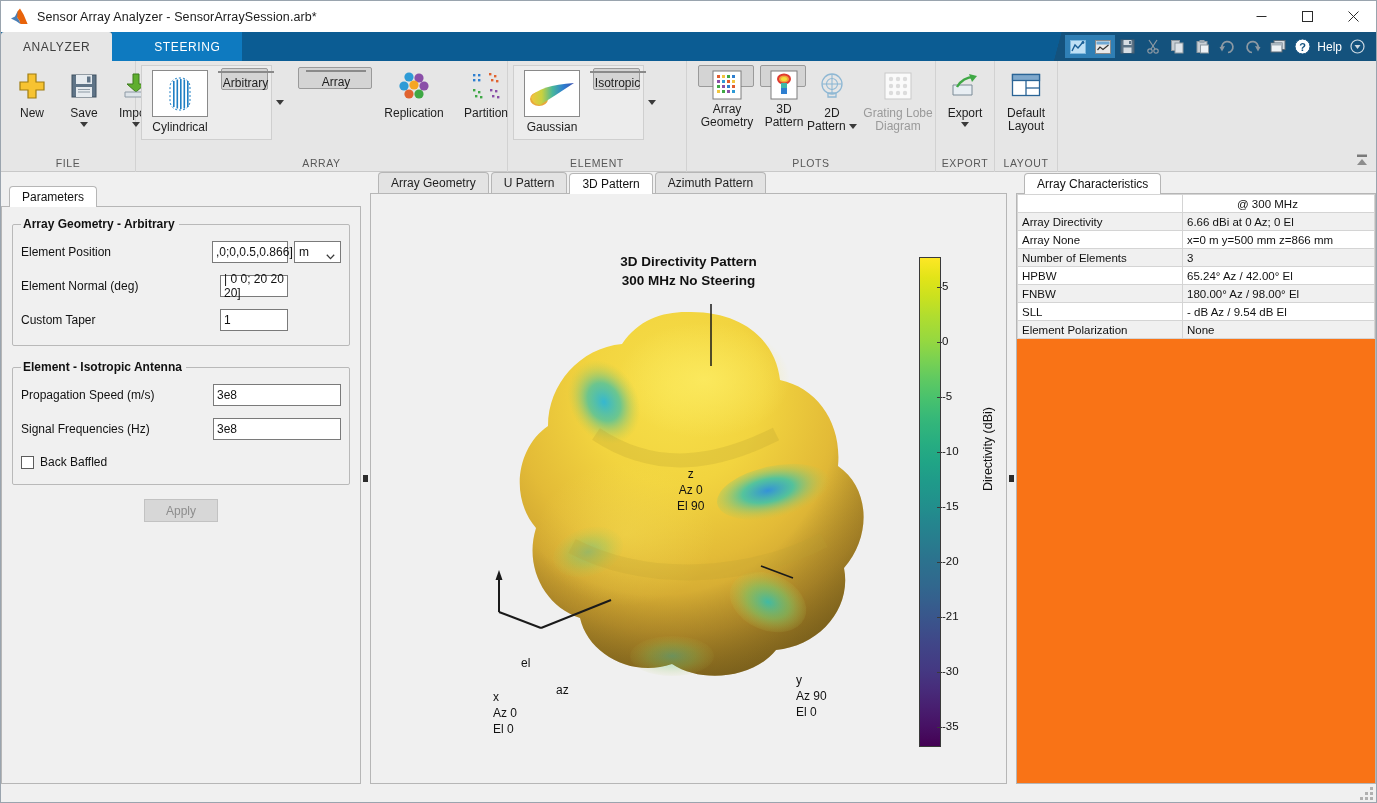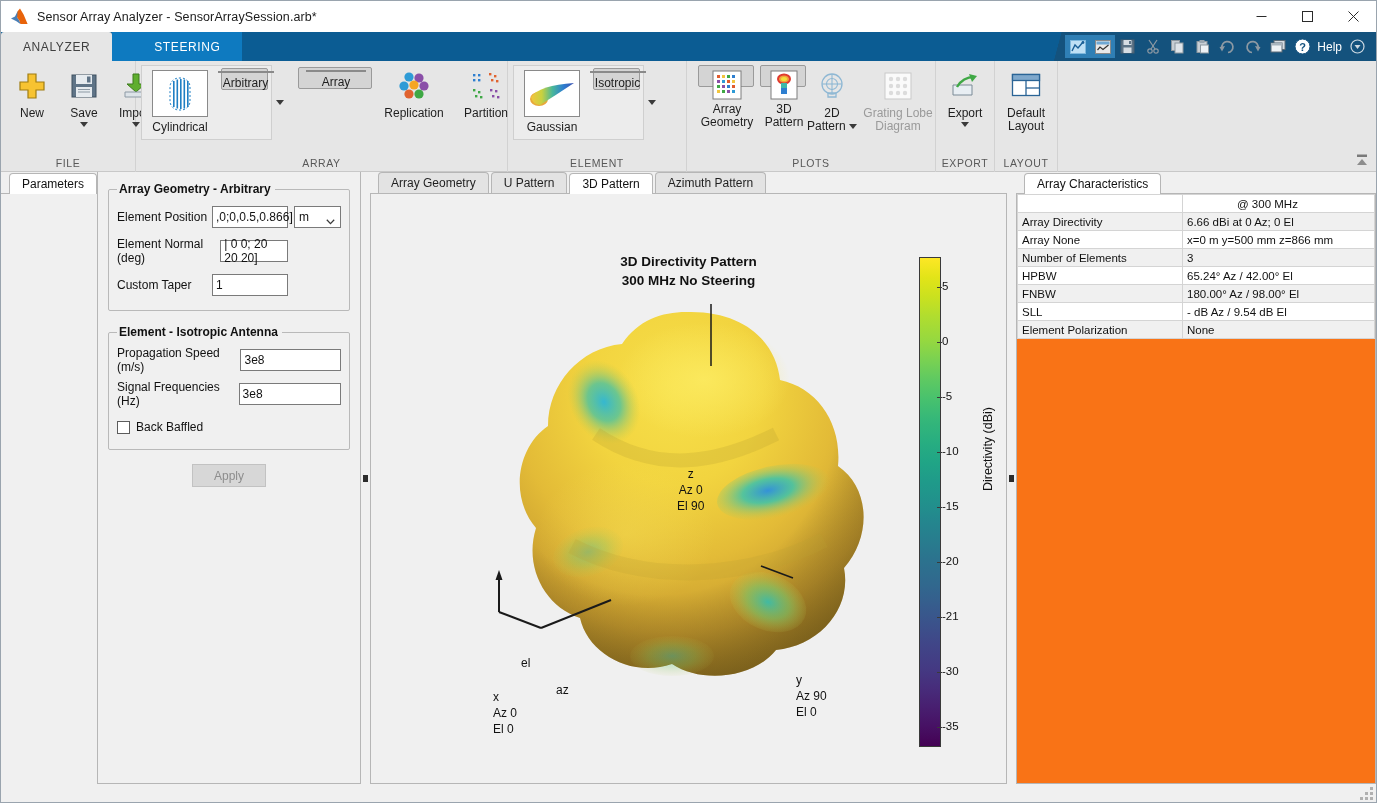--- a/index.html
+++ b/index.html
@@ -145,21 +145,21 @@
 
   .ribbon-collapse {
     position: absolute; right: 4px; bottom: 2px;
     width: 20px; height: 18px; display: flex;
     align-items: center; justify-content: center;
   }
 
   
   .content { flex: 1 1 auto; display: flex; background: #f0f0f0; min-height:0; }
 
-  .panel-left { width: 360px; flex: 0 0 360px; display: flex; flex-direction: row; background:#f0f0f0; }
+  .panel-left { width: 360px; flex: 0 0 360px; display: flex; flex-direction: column; background:#f0f0f0;margin-top:13px; }
   .splitter {
     width: 9px; flex: 0 0 9px; background: #f0f0f0;
     display: flex; align-items: center; justify-content: center;
     position: relative;
   }
   .splitter .dot { width: 5px; height: 7px; background: #2b2b2b; }
   .splitter.right-sp { width: 9px; flex: 0 0 9px; }
   .panel-center { flex: 1 1 auto; display: flex; flex-direction: column; min-width:0; }
   .panel-right { width: 360px; flex: 0 0 360px; display: flex; flex-direction: column; }
 
@@ -206,22 +206,22 @@
     display: flex; align-items: center;
     height: 30px; margin-bottom: 4px;
   }
   .row .lbl { font-size: 12px; color: #111; flex: 1 1 auto; }
   .inp {
     height: 22px; background: #fff; border: 1px solid #7a7a7a;
     font-size: 12px; color: #111; padding: 0 3px;
     display: flex; align-items: center; font-family: "Liberation Sans", sans-serif;
   }
   .inp.w-pos { width: 76px; }
-  .inp.w-norm { width: 76px; }
-  .inp.w-wide { width: 108px; }
+  .inp.w-norm { width: 68px; }
+  .inp.w-wide { width: 128px; }
   .sel {
     height: 22px; width: 47px; background: #fff; border: 1px solid #7a7a7a;
     font-size: 12px; color: #111; display: flex; align-items: center;
     padding-left: 4px; margin-left: 6px; position: relative;
   }
   .sel .sc { position: absolute; right: 5px; top: 7px; }
   .cbrow { display: flex; align-items: center; height: 24px; margin-top: 6px; }
   .cbox {
     width: 13px; height: 13px; background: #fff;
     border: 1px solid #5c5c5c; margin-right: 6px;

